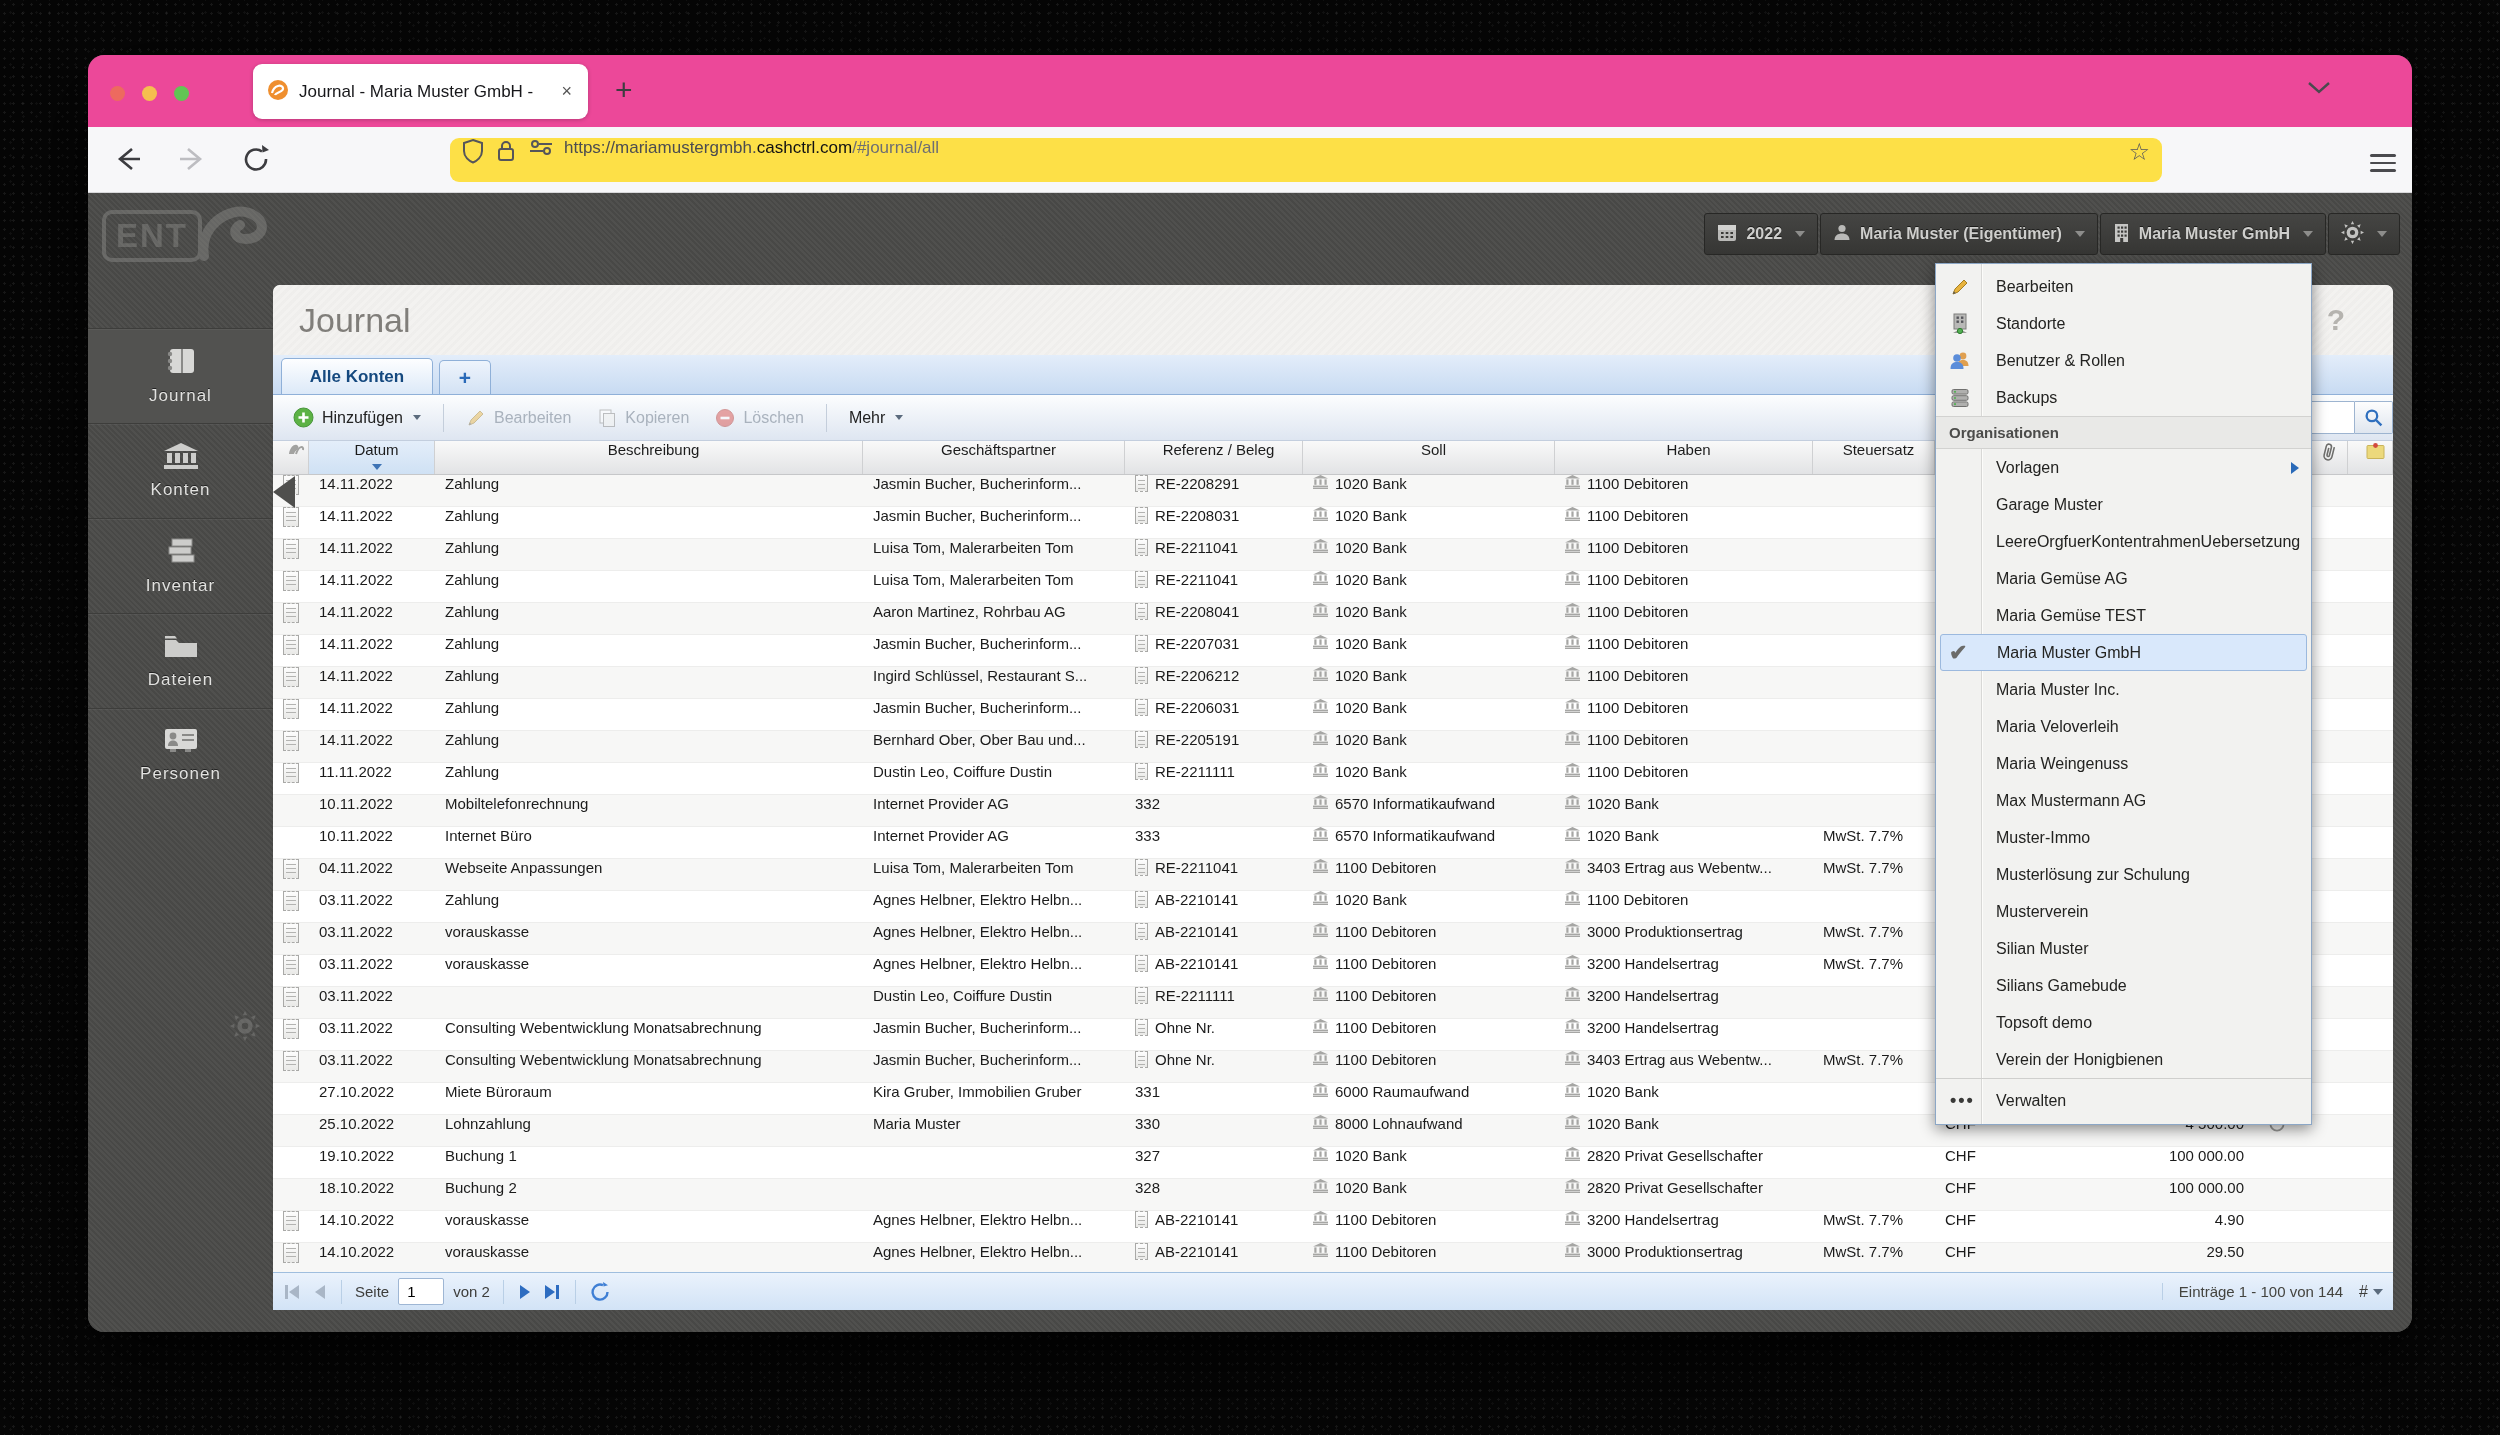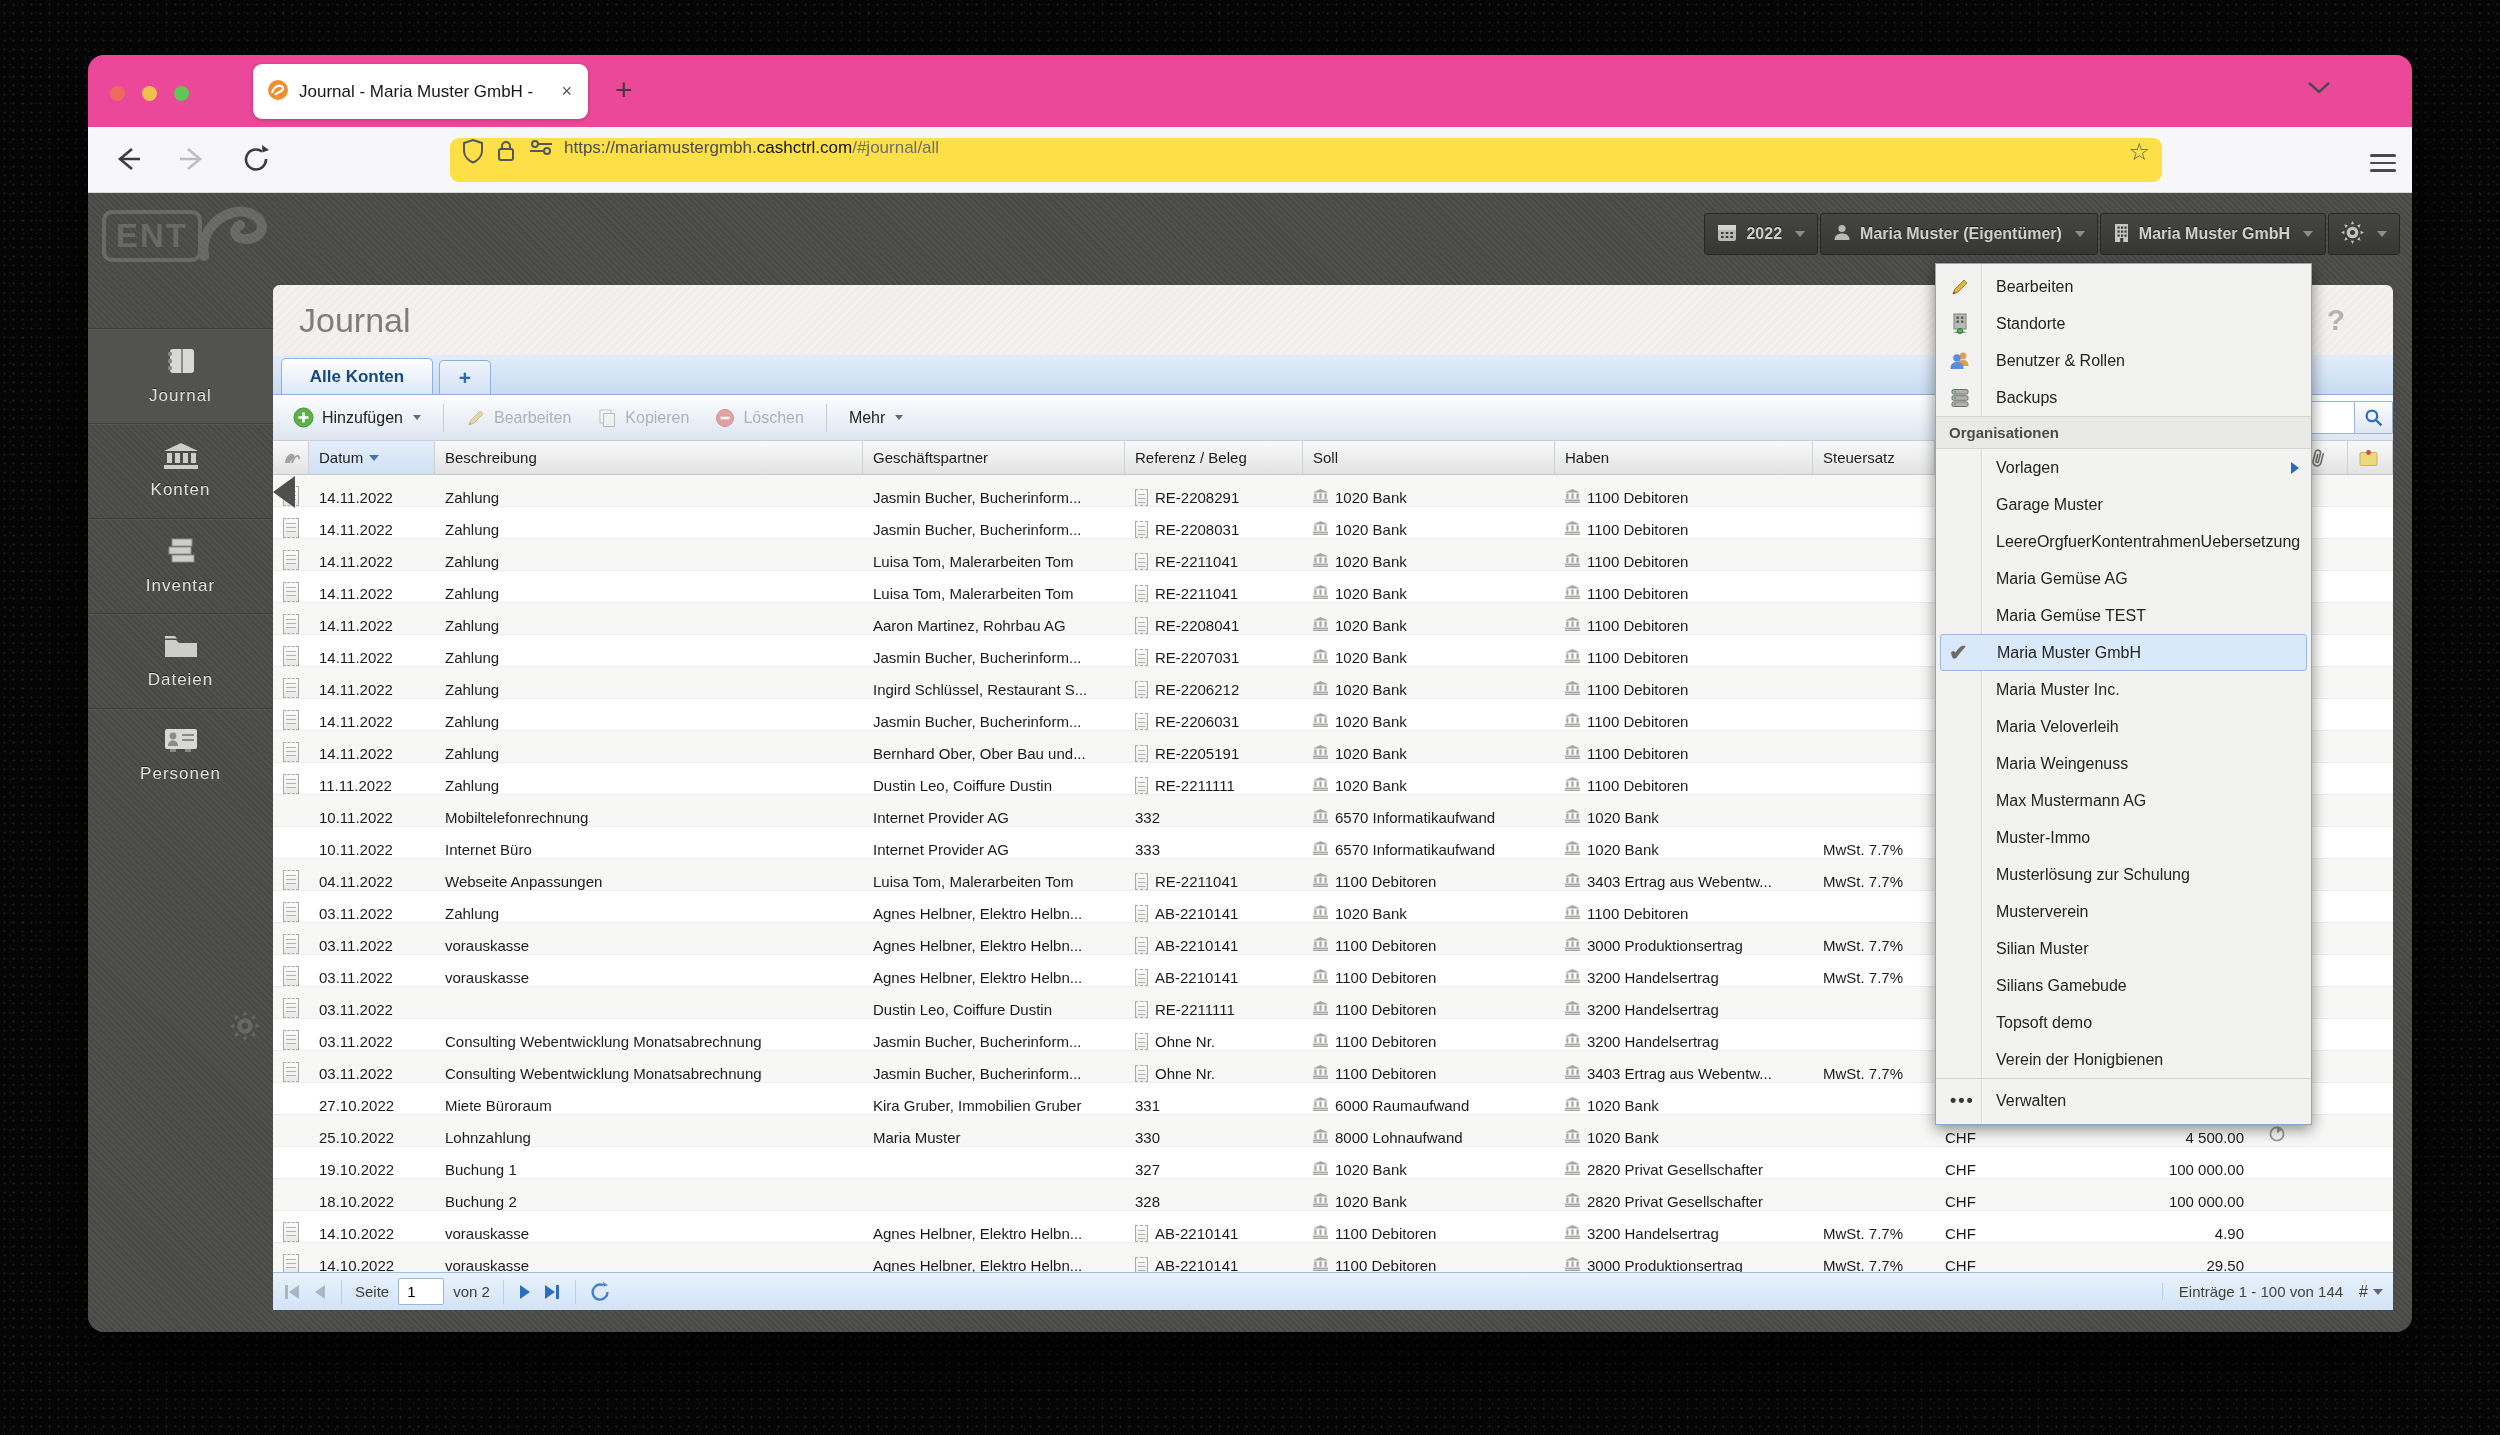--- a/index.html
+++ b/index.html
@@ -102,27 +102,27 @@
   }
   .tbtn { display:flex; align-items:center; gap:8px; font-size:16px; color:#222; padding:6px 10px; border-radius:3px; }
   .tbtn.disabled { color:#a9b2bd; }
   .tbtn .caret { width:0; height:0; border-left:4.5px solid transparent; border-right:4.5px solid transparent; border-top:5.5px solid #5b6b7d; margin-left:2px; }
   .tsep { width:1px; height:28px; background:#c4cedb; margin:0 6px; }
   .searchwrap { position:absolute; right:0; top:6px; display:flex; }
   .searchbox { width:120px; height:33px; border:1px solid #9db4d0; background:#fff; border-radius:2px 0 0 2px; font-size:15px; padding:0 8px; font-family:"Liberation Sans",sans-serif;}
   .searchbtn { width:38px; height:33px; border:1px solid #9db4d0; border-left:none; background:linear-gradient(#fdfdfd,#dfe6ef); display:flex; align-items:center; justify-content:center; border-radius:0 2px 2px 0; }
   
   .thead { height:34px; display:flex; background:linear-gradient(#f9f9f9,#e2e3e5); border-bottom:1px solid #c6c7c9; }
-  .th { border-right:1px solid #cfd0d2; font-size:15px; color:#1c1c1c; display:flex; align-items:center; padding-left:10px; gap:6px; }
+  .th { border-right:1px solid #cfd0d2; font-size:15px; color:#1c1c1c; display:flex; align-items:center; padding-left:10px; gap:6px;flex-direction:column; }
   .th.sorted { background:linear-gradient(#e4eefa,#cfe1f4); }
   .sortcaret { width:0; height:0; border-left:5px solid transparent; border-right:5px solid transparent; border-top:6px solid #3f74b5; }
   .cw0{width:36px}.cw1{width:126px}.cw2{width:428px}.cw3{width:262px}.cw4{width:178px}.cw5{width:252px}
   .cw6{width:258px}.cw7{width:122px}.cw8{width:128px}.cw9{width:195px}.cw10{width:42px}.cw11{width:48px}.cw12{width:45px}
   #gbody { height:797px; overflow:hidden; }
-  .grow { height:32px; display:flex; align-items:flex-end; border-bottom:1px solid #ededec; font-size:15px; color:#1b1b1b; background:#fff; }
+  .grow { height:32px; display:flex; align-items:flex-start; border-bottom:1px solid #ededec; font-size:15px; color:#1b1b1b; background:#fff; }
   .grow.alt { background:#f7f7f6; }
   .gc { padding-left:10px; display:flex; align-items:center; gap:7px; overflow:hidden; white-space:nowrap; }
   .gc.right { justify-content:flex-end; padding-right:14px; }
   .receipt { display:inline-block; width:16px; height:20px; flex:0 0 16px;
     background:linear-gradient(#fdfdfd,#e9e9e7); border:1px solid #a9a9a7; border-style:dashed solid; position:relative; }
   .receipt::before { content:""; position:absolute; left:2px; right:2px; top:4px; height:10px;
     background:repeating-linear-gradient(#b3b3b1 0 1.5px, transparent 1.5px 4px); }
   .receipt.small { width:13px; height:17px; flex:0 0 13px; }
   
   .pagebar {

